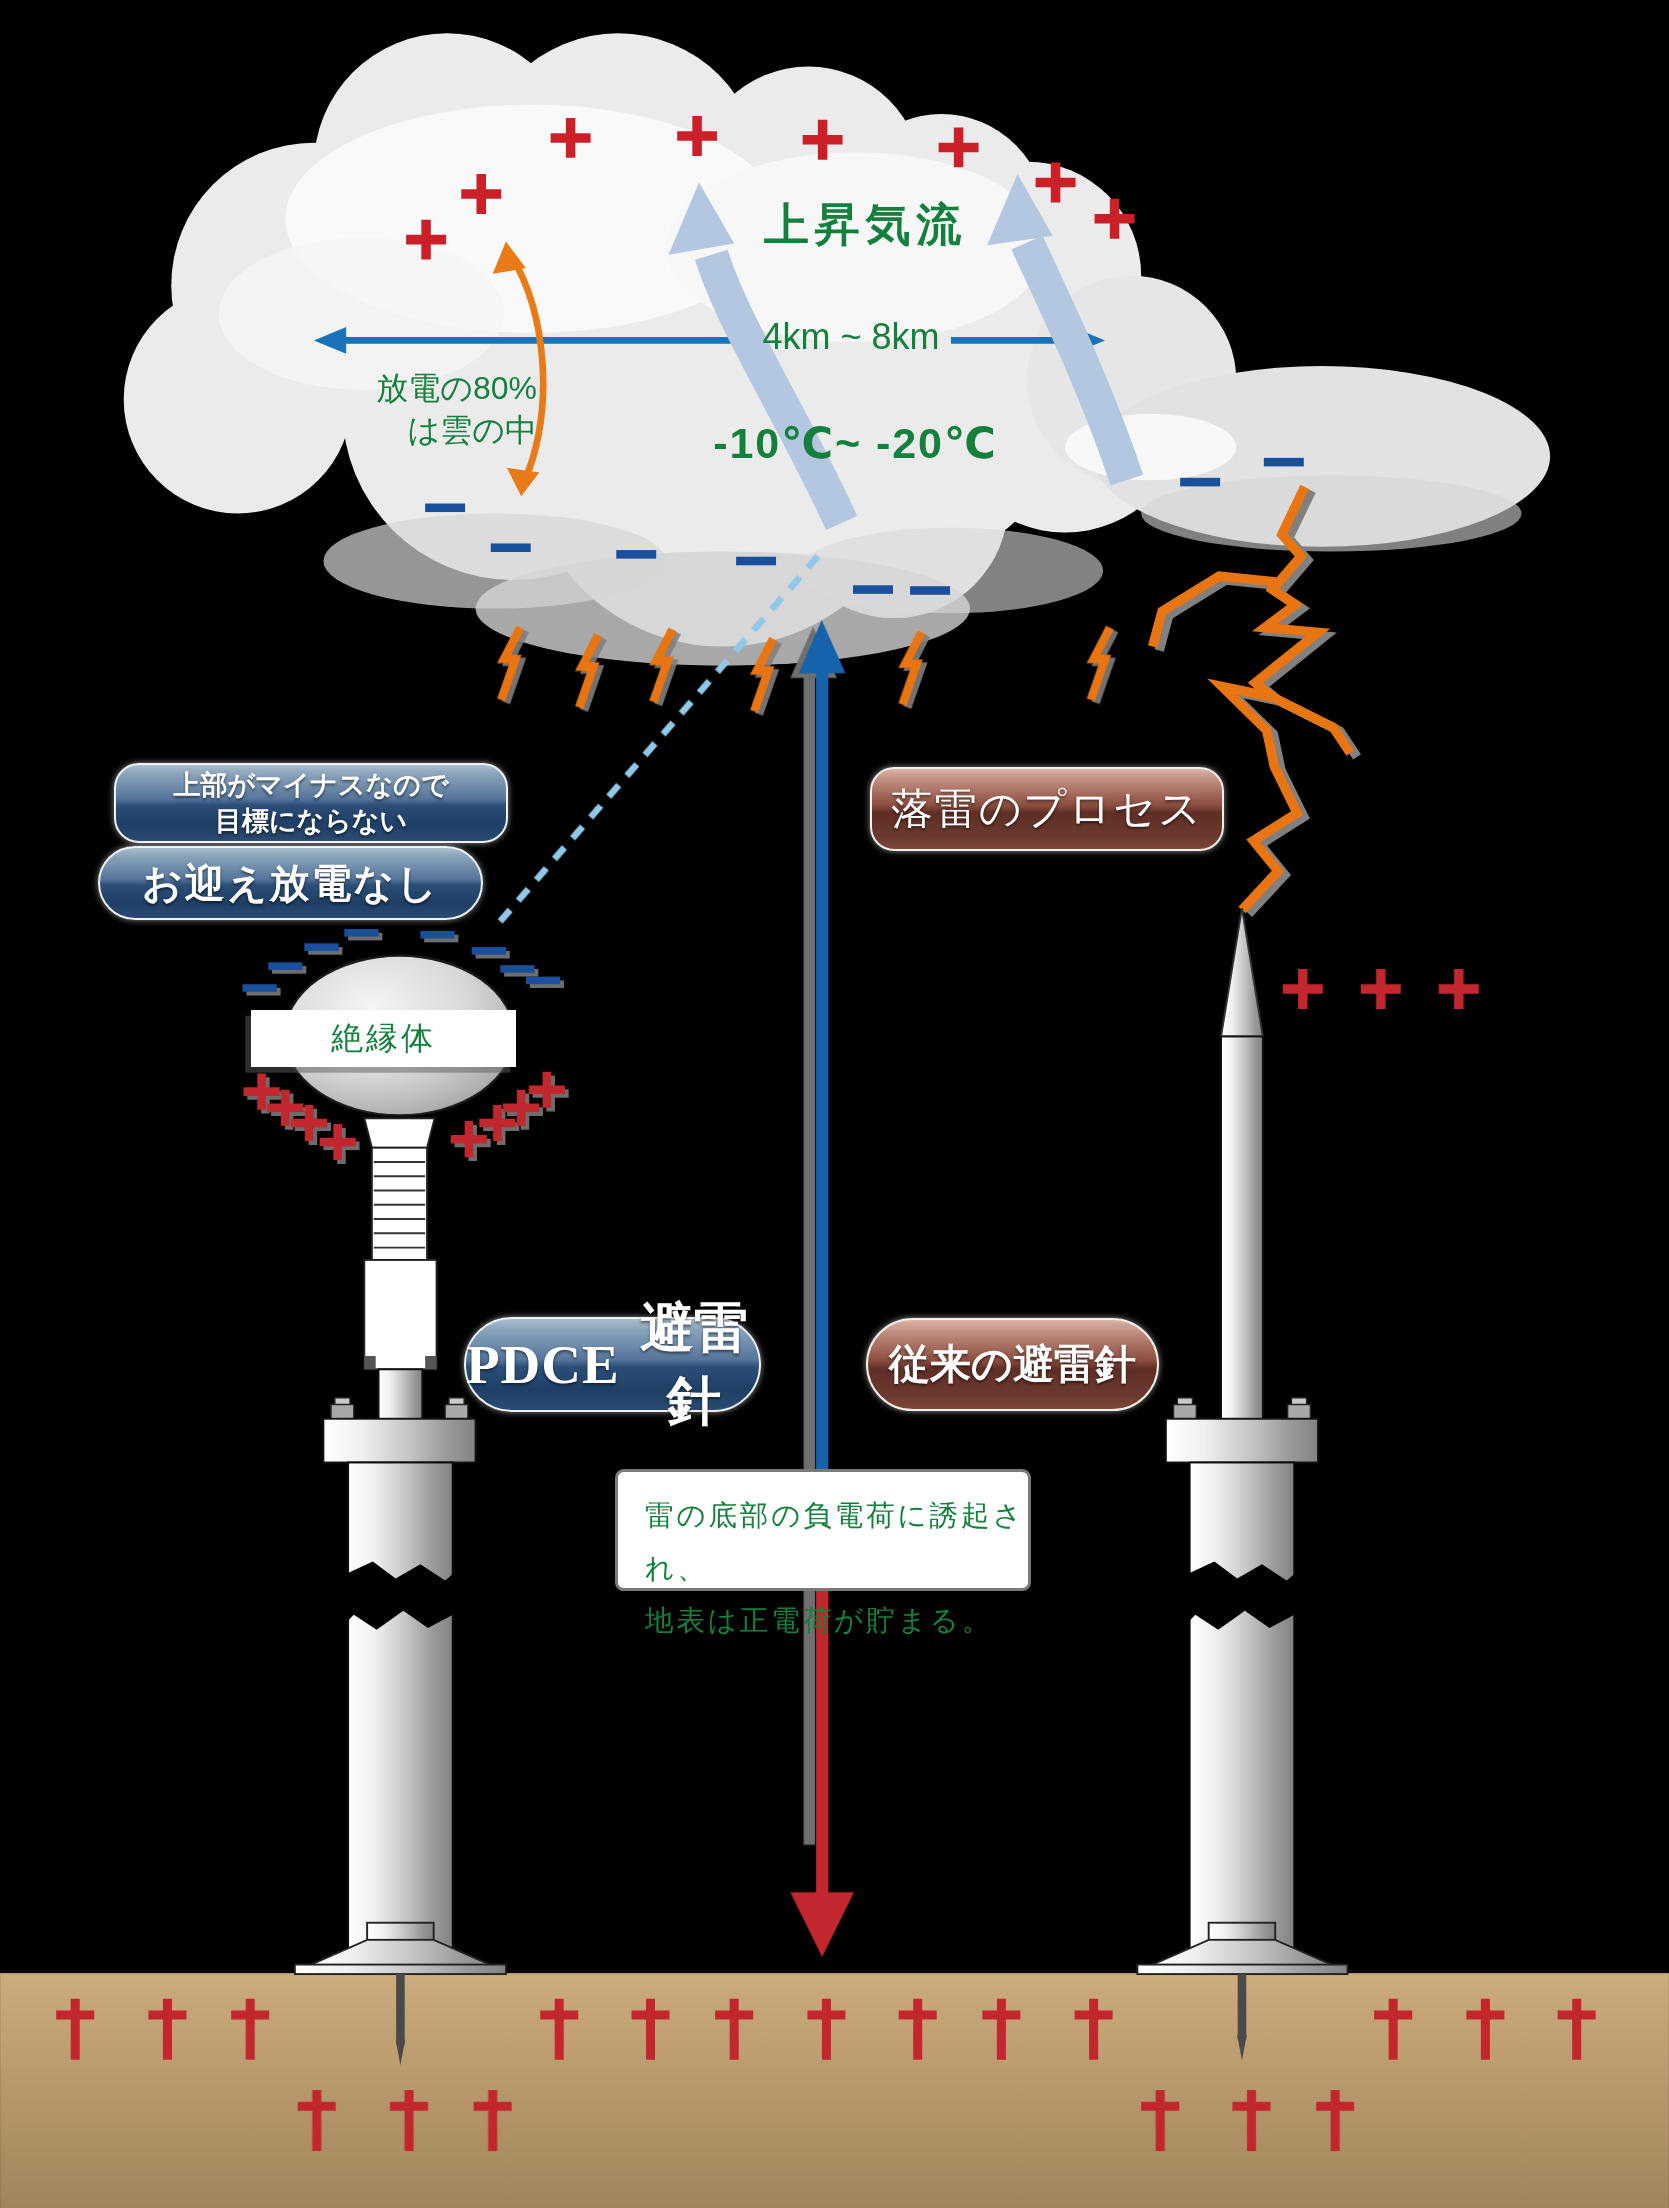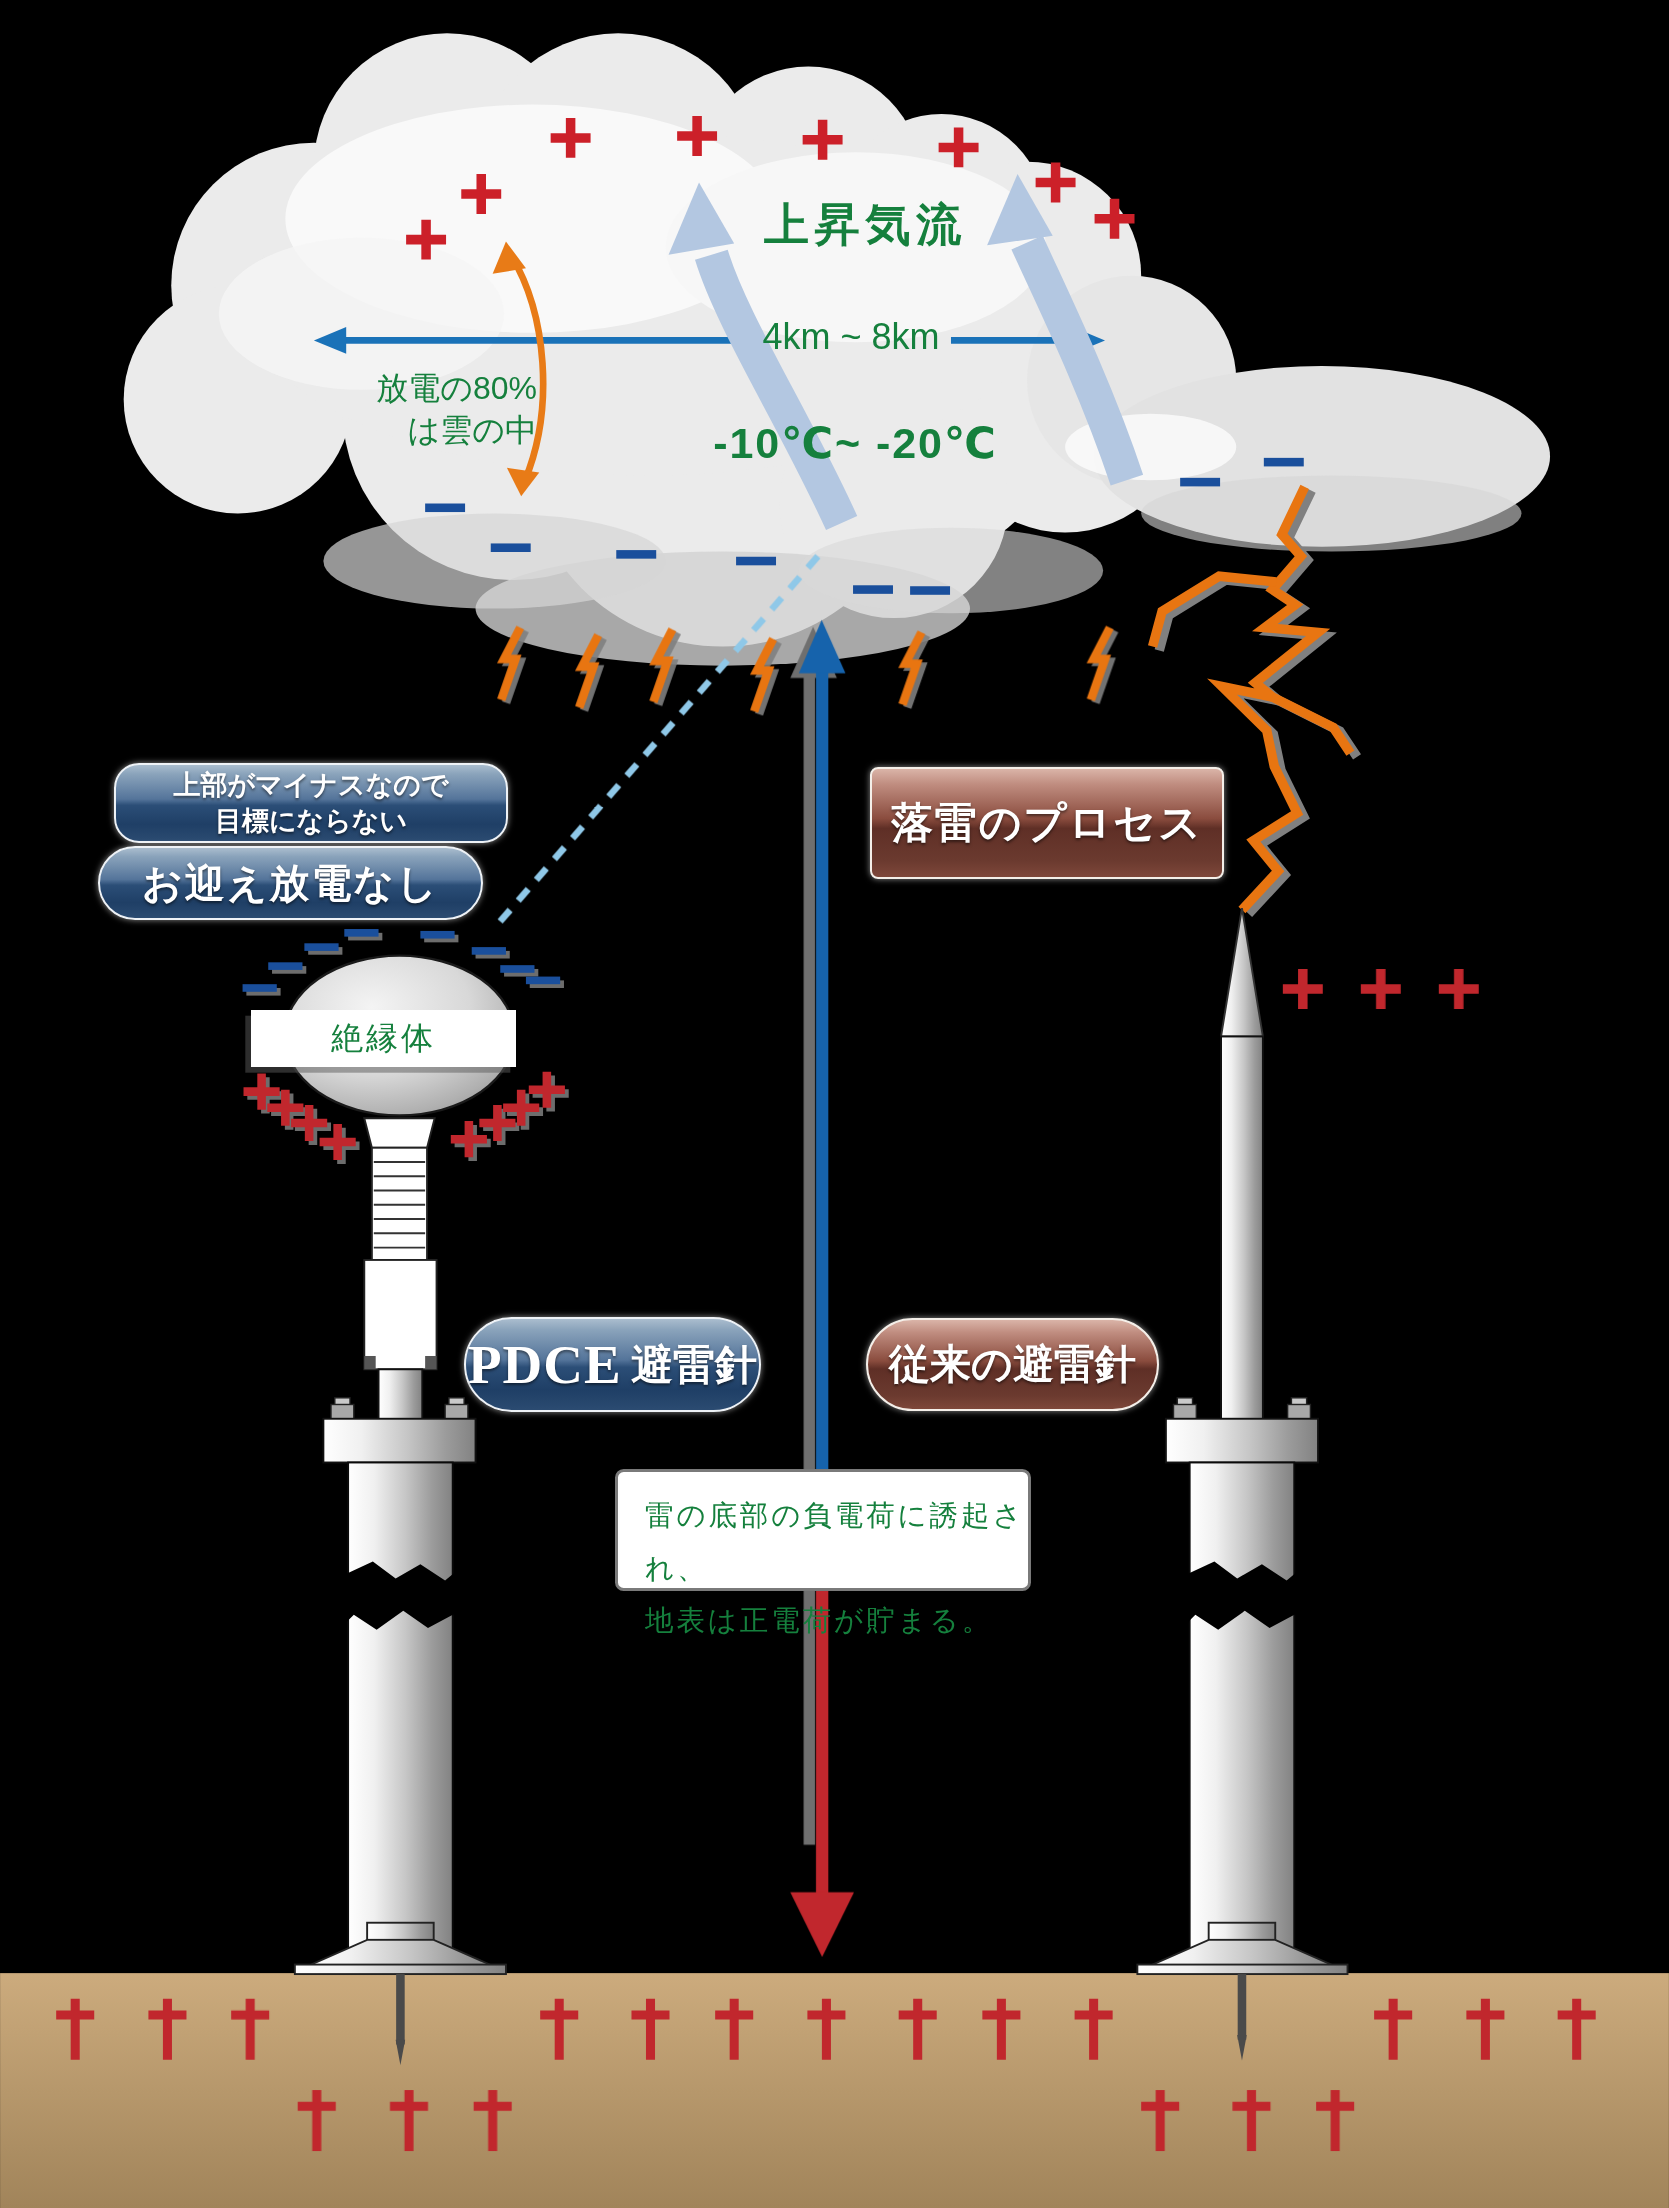--- a/index.html
+++ b/index.html
@@ -12,25 +12,25 @@
   .t-discharge{left:285px;top:367px;width:252px;text-align:right;font-size:32px;line-height:1.32;}
   .t-temp{left:656px;top:418px;width:399px;text-align:center;font-size:43px;font-weight:bold;letter-spacing:1.9px;}
   .pill{position:absolute;box-sizing:border-box;color:#fff;text-align:center;
         border:2.9px solid #eef2f6;box-shadow:0 0 6.7px rgba(255,255,255,.55);
         text-shadow:0 1.9px 2.9px rgba(0,0,0,.5);display:flex;align-items:center;justify-content:center;}
   .pill-blue{background:linear-gradient(180deg,#aabdce 0%,#8aa3bb 12%,#54749a 45%,#2b4e77 53%,#1f3f66 78%,#2b4b71 100%);}
   .pill-brown{background:linear-gradient(180deg,#dab4a8 0%,#c08d80 14%,#8a4c3e 46%,#5f2f26 55%,#6b3a2f 85%,#7e473a 100%);
         border-color:#f4efe9;}
   .p-note{left:98px;top:763px;width:394px;height:80px;border-radius:25px;font-size:27px;line-height:1.35;font-weight:bold;margin-left:16px;}
   .p-nodis{left:98px;top:846px;width:385px;height:74px;border-radius:37px;font-size:40px;font-weight:bold;letter-spacing:1.9px;}
-  .p-process{left:870px;top:767px;width:354px;height:112px;border-radius:8px;font-size:42px;font-weight:bold;letter-spacing:1.9px;}
+  .p-process{left:870px;top:767px;width:354px;height:84px;border-radius:24px;font-size:42px;font-weight:normal;letter-spacing:1.9px;}
   .p-pdce{left:464px;top:1317px;width:297px;height:95px;border-radius:48px;
           font-family:"Liberation Serif","DejaVu Serif",serif;}
   .p-pdce .brand{font-size:55px;font-weight:bold;letter-spacing:1px;}
-  .p-pdce .suffix{font-size:42px;font-weight:bold;margin-left:9.5px;}
+  .p-pdce .suffix{font-size:54px;font-weight:bold;margin-left:9.5px;}
   .p-conv{left:866px;top:1318px;width:293px;height:93px;border-radius:47px;font-size:41px;font-weight:bold;
           font-family:Liberation Sans, sans-serif;}
   .insulator{left:251px;top:1010px;width:265px;height:57px;background:#fff;
              box-shadow:-5.7px 5.7px 0 rgba(90,90,90,.5);display:flex;align-items:center;justify-content:center;
              font-size:32px;letter-spacing:2.9px;}
   .infobox{left:615px;top:1469px;width:416px;height:122px;background:#fff;border:3.8px solid #7a7a7a;border-radius:8.6px;
            box-sizing:border-box;padding:17px 0 0 27px;font-size:28.5px;letter-spacing:2.9px;line-height:1.85;}
 </style>
 </head>
 <body>

